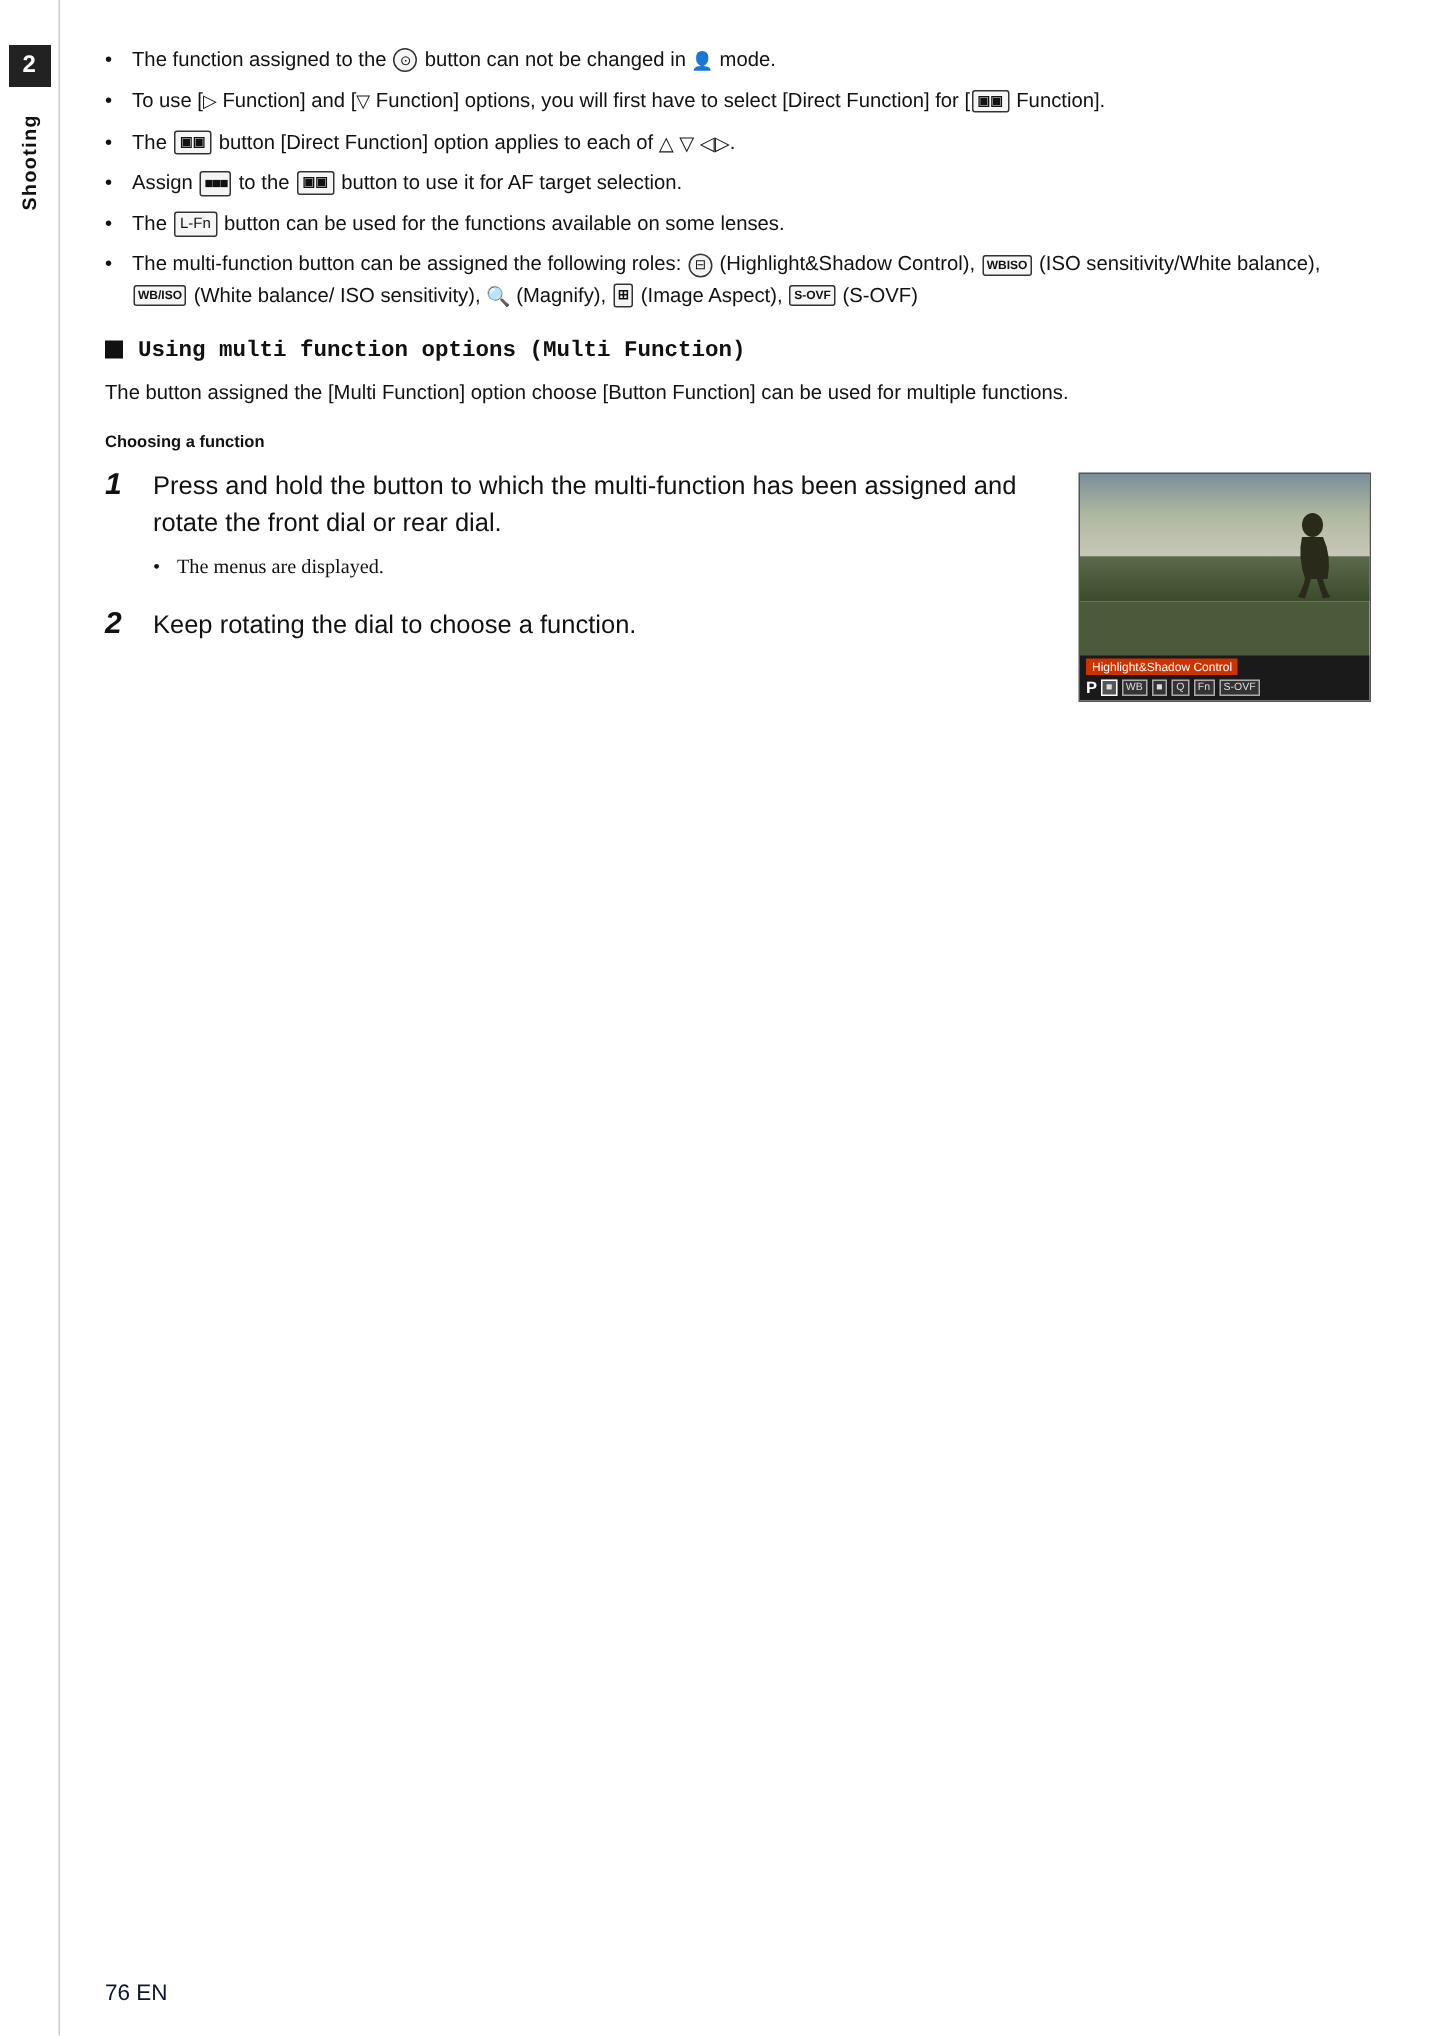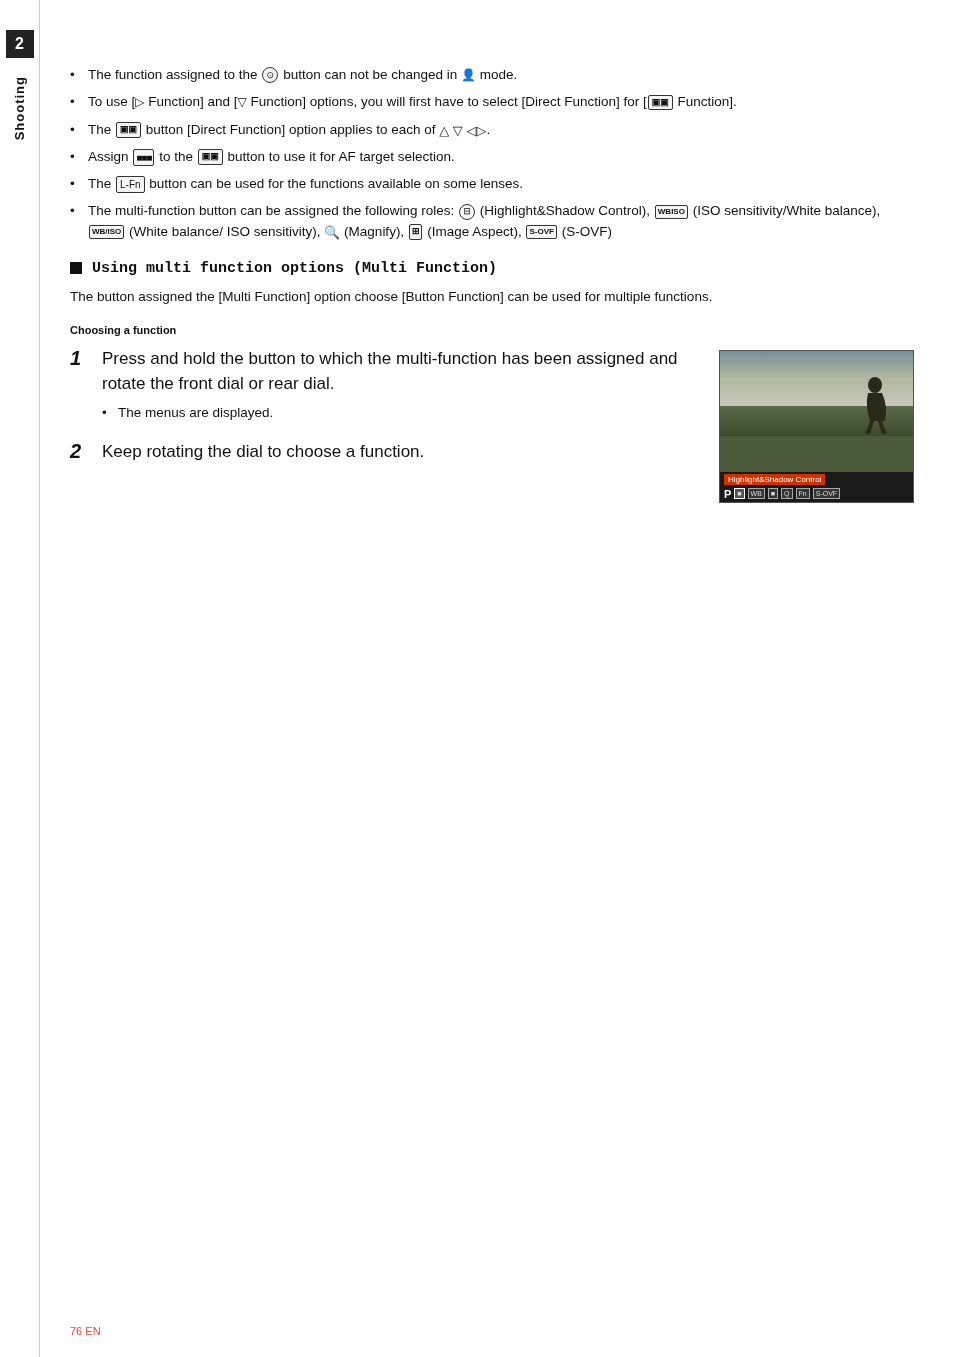--- a/index.html
+++ b/index.html
@@ -54,21 +54,20 @@
       color: #111;
       letter-spacing: 1px;
       margin-top: 8px;
     }
 
     
     .main-content {
       flex: 1;
       padding: 30px 40px 40px 30px;
       position: relative;
-      margin-top: 35px;
     }
 
     
     .bullet-list {
       list-style: none;
       margin-bottom: 18px;
     }
 
     .bullet-list li {
       padding-left: 18px;
@@ -156,20 +155,21 @@
       font-size: 17px;
       line-height: 1.5;
       margin-bottom: 6px;
     }
 
     .step-sub-bullet {
       font-size: 13.5px;
       line-height: 1.5;
       padding-left: 16px;
       position: relative;
+      font-family: Liberation Serif, serif;
     }
 
     .step-sub-bullet::before {
       content: "•";
       position: absolute;
       left: 0;
     }
 
     
     .camera-image {
@@ -242,22 +242,22 @@
     .mode-icon-box.active {
       background: #555;
       border-color: #fff;
     }
 
     
     .page-footer {
       position: absolute;
       bottom: 20px;
       left: 30px;
-      font-size: 11px;
-      color: #ef4444;
+      font-size: 15px;
+      color: #0f172a;
       font-weight: bold;
     }
 
     .page-footer span {
       font-weight: normal;
     }
 
     
     .inl-icon {
       display: inline-flex;

